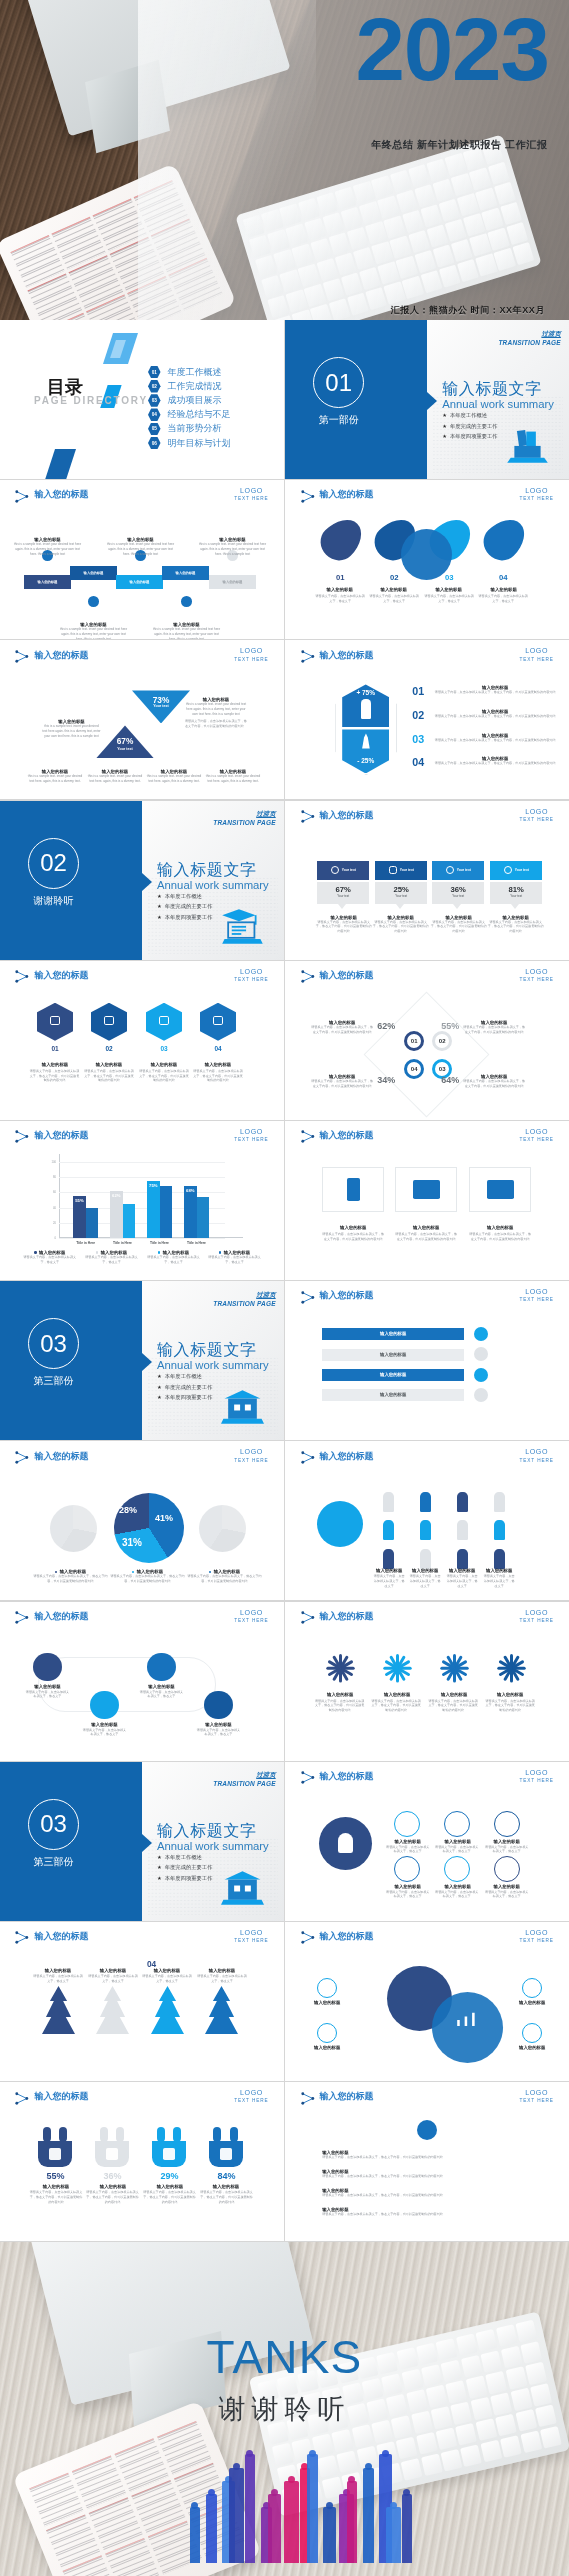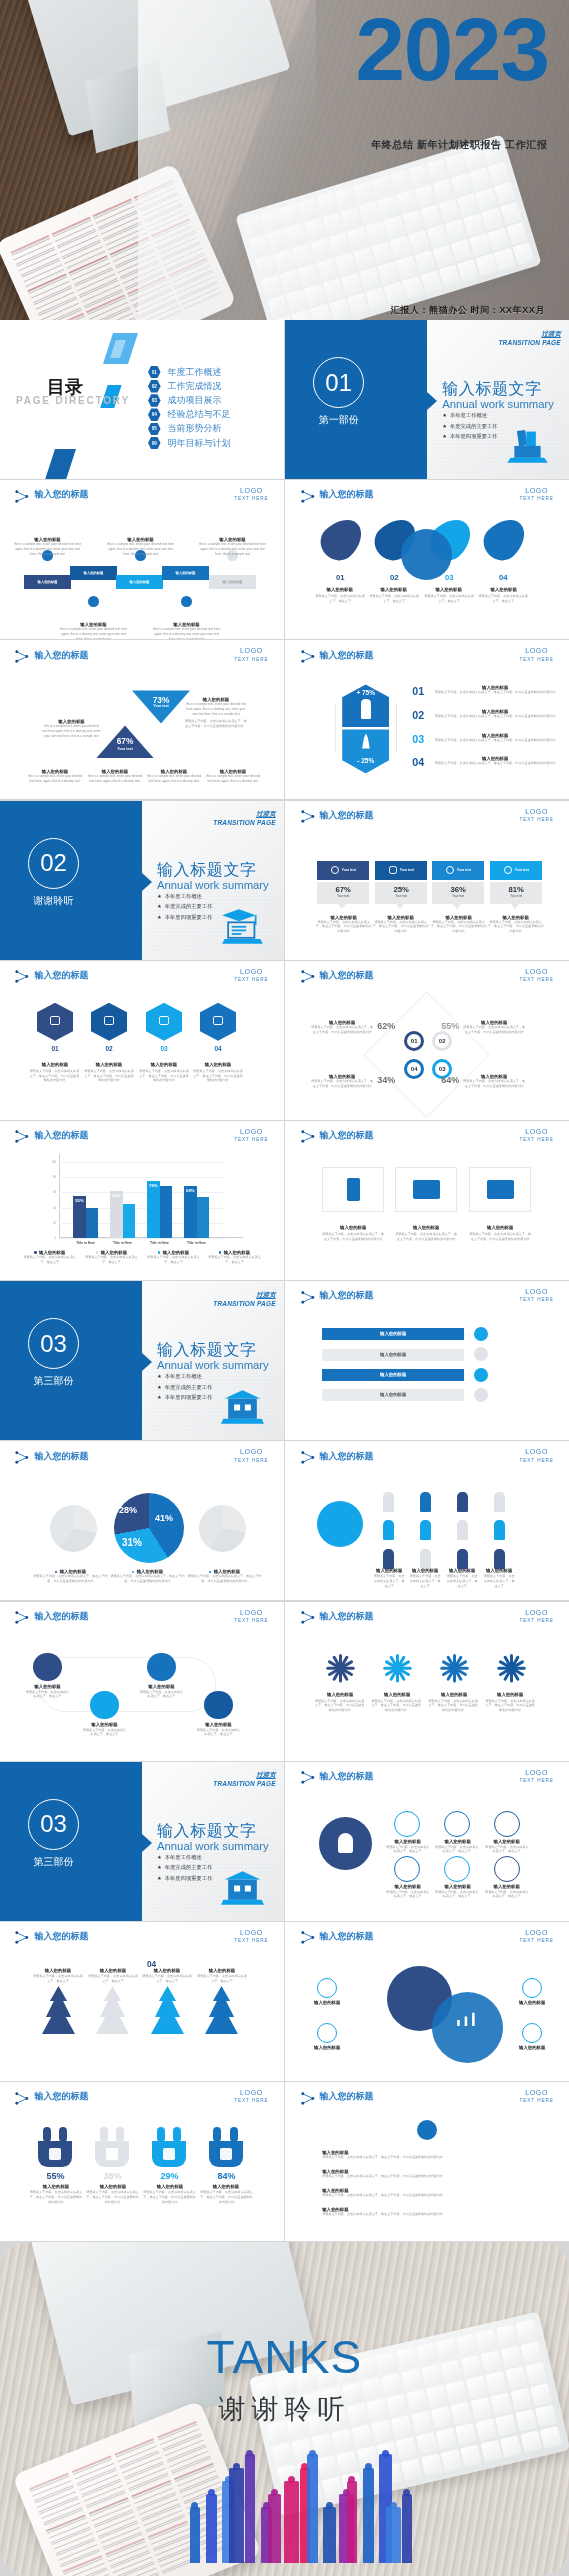--- a/index.html
+++ b/index.html
@@ -104,21 +104,21 @@
   .sh-icon { position:absolute; left:0; top:1.2px; width:15.4px; height:13px; }
   .sh-title {
     position:absolute; left:19px; top:0; font-size:9px; color:#2e7fc7; font-weight:bold;
   }
   .sh-logo { position:absolute; right:2.4px; top:-1.2px; text-align:center; }
   .sh-logo .l1 { font-size:7.1px; color:#3b86c8; letter-spacing:0.6px; }
   .sh-logo .l2 { font-size:4.7px; color:#3b86c8; letter-spacing:0.9px; margin-top:1.2px; }
 
   
   .toc-title { position:absolute; left:47px; top:55px; font-size:18px; font-weight:bold; color:#1b1b1b; }
-  .toc-sub { position:absolute; left:16px; top:75px; font-size:10px; font-weight:bold; color:#b9bcbf; letter-spacing:1.8px; }
+  .toc-sub { position:absolute; left:34px; top:75px; font-size:10px; font-weight:bold; color:#b9bcbf; letter-spacing:1.8px; }
   .par { position:absolute; transform:skewX(-18deg); }
   .toc-list { position:absolute; left:148px; top:45px; }
   .toc-item { display:flex; align-items:center; height:14.2px; margin-bottom:0px; }
   .hex {
     width:12.5px; height:12.5px; background:#1665ad; color:#fff; font-size:4.7px; font-weight:bold;
     display:flex; align-items:center; justify-content:center;
     clip-path:polygon(25% 0,75% 0,100% 50%,75% 100%,25% 100%,0 50%);
   }
   .toc-label { margin-left:7.1px; font-size:9px; color:#3d86c6; }
 
@@ -160,21 +160,21 @@
   .axis-x { position:absolute; left:0; right:-18px; bottom:0; height:0.6px; background:#c9ced3; }
   .gl { position:absolute; left:0; right:0; height:0.6px; background:#eef0f2; }
   .ylab { position:absolute; right:100%; margin-right:3px; font-size:2.7px; color:#9aa0a6; transform:translateY(-50%); }
   .bargrp { position:absolute; bottom:0; width:25px; }
   .bar { position:absolute; bottom:0; width:12.5px; }
   .barlab { position:absolute; top:1.8px; left:0; width:12.5px; text-align:center; font-size:4.2px; font-weight:bold; color:#fff; }
   .xcat { position:absolute; top:100%; margin-top:3px; width:25px; text-align:center; font-size:3.3px; font-weight:bold; color:#4d5256; }
   .dot { width:2.4px; height:2.4px; border-radius:50%; display:inline-block; }
 
   
-  .closing { position:absolute; top:2242px; left:0; width:569px; height:334px; overflow:hidden; background:#ffffff;border-radius:28px; }
+  .closing { position:absolute; top:2242px; left:0; width:569px; height:334px; overflow:hidden; background:#ffffff; }
   .closing .desk {
     position:absolute; inset:0;
     background: repeating-linear-gradient(100deg,#d9d4cd 0px,#e6e2dc 2.4px,#cfc9c1 4.7px,#ddd8d1 8.3px),
                 linear-gradient(150deg,#e8e5e0,#c0bab3);
   }
   .closing .imac2 {
     position:absolute; left:47px; top:-42px; width:249px; height:178px;
     background:linear-gradient(160deg,#f4f6f7,#d8dddf); transform:rotate(-14deg); border-radius:4.7px;
     box-shadow:0 8.3px 15.4px rgba(0,0,0,.18);
   }

